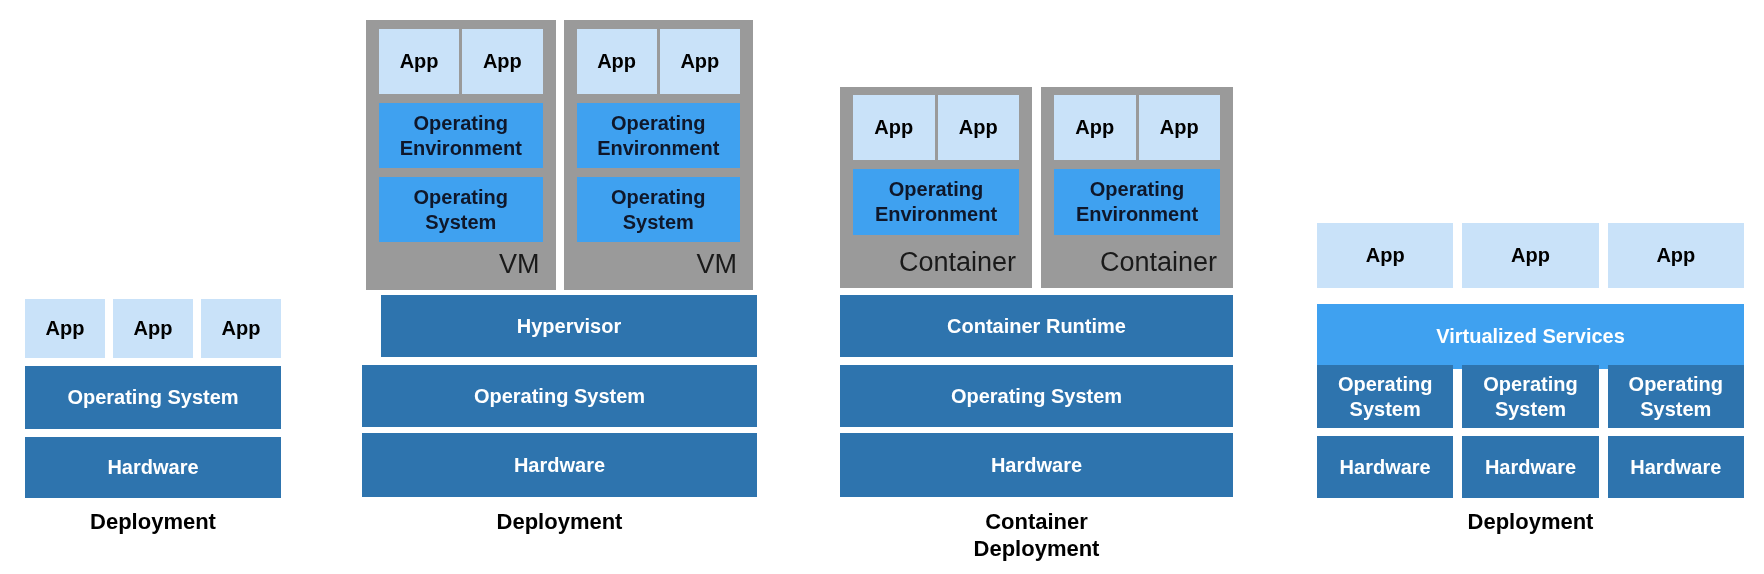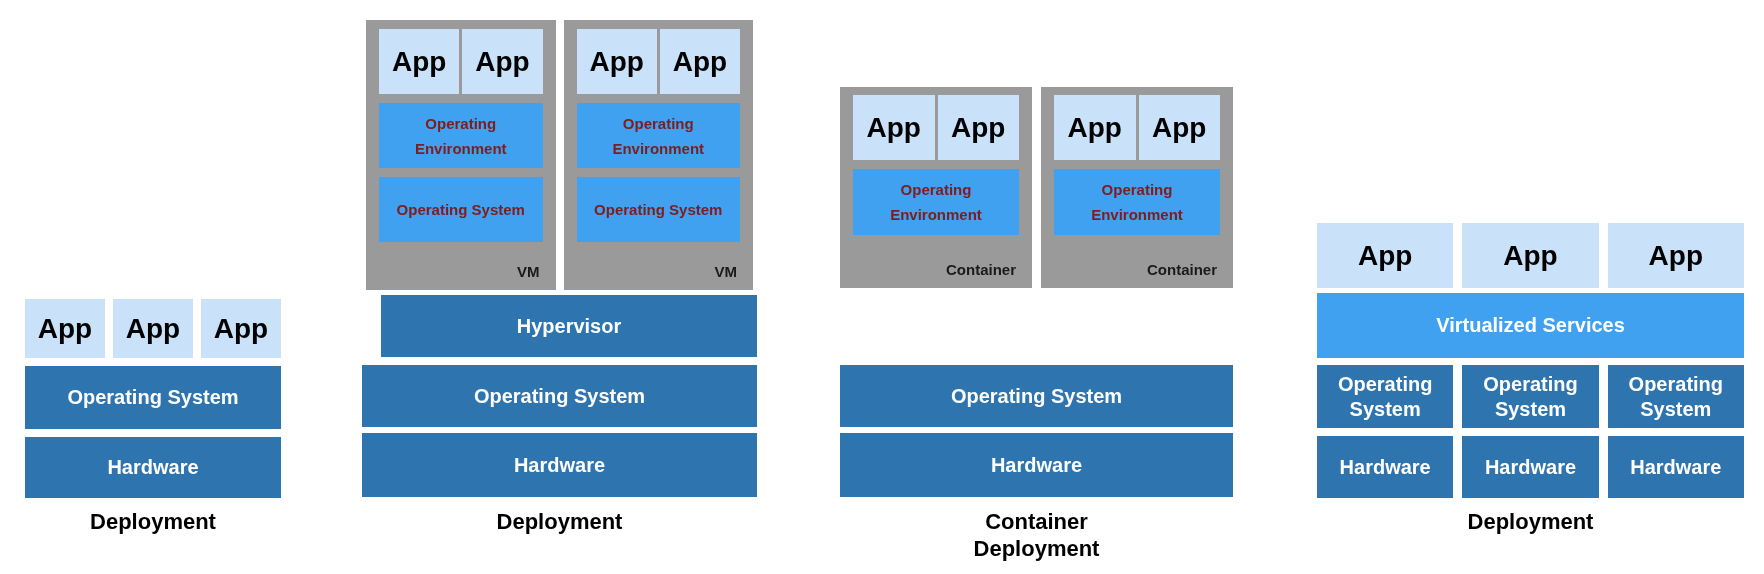--- a/index.html
+++ b/index.html
@@ -17,42 +17,42 @@
   .col-physical{left:25px;width:256px;}
   .col-virtualized{left:362px;width:395px;}
   .col-container{left:840px;width:393px;}
   .col-serverless{left:1317px;width:427px;}
 
   .abs{position:absolute;left:0;right:0;}
   .flex-row{display:flex;}
 
   .app-box{
     flex:1;background:var(--light-blue);color:var(--text-black);
-    font-weight:bold;font-size:28px;
+    font-weight:bold;font-size:20px;
     display:flex;align-items:center;justify-content:center;
   }
   .bar{
     position:absolute;left:0;right:0;background:var(--dark-blue);color:#ffffff;
     font-weight:bold;font-size:20px;
     display:flex;align-items:center;justify-content:center;text-align:center;
   }
   .bar.bright{background:var(--bright-blue);}
   .inner-blue{
-    background:var(--bright-blue);color:#7f1d1d;font-weight:bold;font-size:15px;
+    background:var(--bright-blue);color:#0f172a;font-weight:bold;font-size:20px;
     line-height:25px;display:flex;align-items:center;justify-content:center;
     text-align:center;
   }
   .host-box{
     flex:1;background:var(--gray);display:flex;flex-direction:column;
     padding:9px 13px 8px 13px;box-sizing:border-box;
   }
   .app-pair{display:flex;gap:3px;height:65px;}
   .host-tag{
     margin-top:auto;text-align:right;color:var(--tag-text);
-    font-size:15px;font-weight:700;padding:0 3px 2px 0;
+    font-size:27px;font-weight:400;padding:0 3px 2px 0;
   }
   .os-cell,.hw-cell{
     flex:1;background:var(--dark-blue);color:#ffffff;font-weight:bold;font-size:20px;
     line-height:25px;display:flex;align-items:center;justify-content:center;text-align:center;
   }
   .col-label{
     position:absolute;left:0;right:0;top:508px;text-align:center;
     color:var(--text-black);font-weight:bold;font-size:22px;line-height:27px;
   }
 </style>
@@ -121,35 +121,36 @@
       <div class="host-box" style="padding-top:8px;">
         <div class="app-pair">
           <div class="app-box">App</div>
           <div class="app-box">App</div>
         </div>
         <div class="inner-blue" style="margin-top:9px;height:66px;">Operating Environment</div>
         <div class="host-tag">Container</div>
       </div>
 
     </div>
+    <div class="bar" style="top:295px;height:62px;">Container Runtime</div>
     <div class="bar" style="top:365px;height:62px;">Operating System</div>
     <div class="bar" style="top:433px;height:64px;">Hardware</div>
     <div class="col-label">
       <div>Container</div>
       <div>Deployment</div>
     </div>
   </section>
 
   <section class="column col-serverless">
     <div class="abs flex-row" style="top:223px;height:65px;gap:9px;">
       <div class="app-box">App</div>
       <div class="app-box">App</div>
       <div class="app-box">App</div>
     </div>
-    <div class="bar bright" style="top:293px;height:65px;">Virtualized Services</div>
+    <div class="bar bright" style="top:304px;height:65px;">Virtualized Services</div>
     <div class="abs flex-row" style="top:365px;height:63px;gap:9px;">
       <div class="os-cell">Operating System</div>
       <div class="os-cell">Operating System</div>
       <div class="os-cell">Operating System</div>
     </div>
     <div class="abs flex-row" style="top:436px;height:62px;gap:9px;">
       <div class="hw-cell">Hardware</div>
       <div class="hw-cell">Hardware</div>
       <div class="hw-cell">Hardware</div>
     </div>

